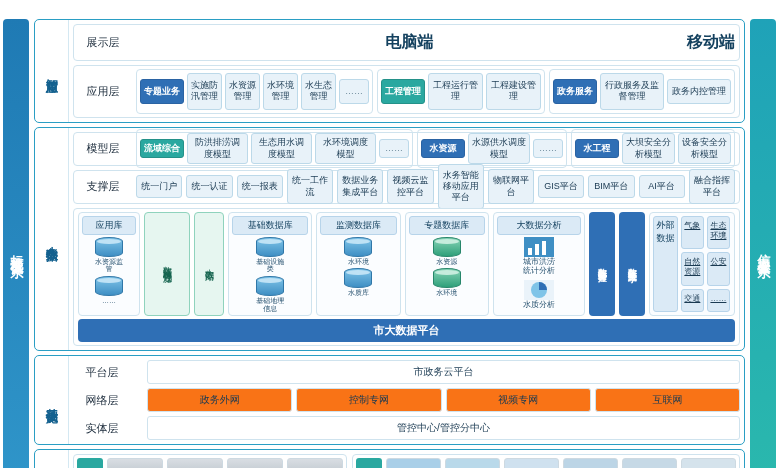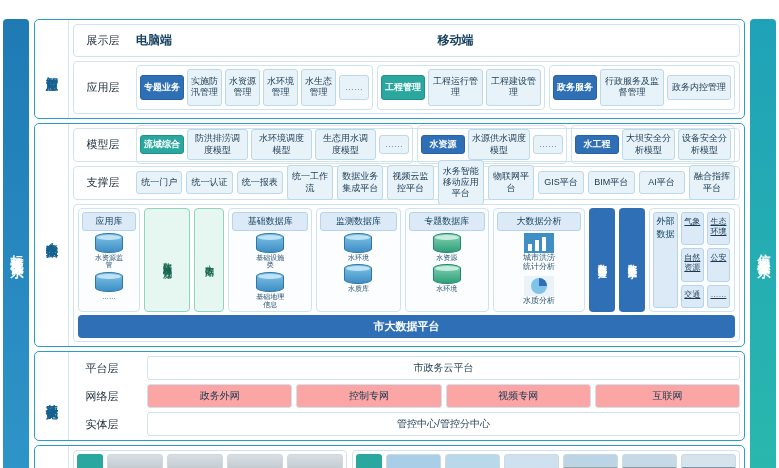--- a/index.html
+++ b/index.html
@@ -74,21 +74,21 @@
   .chip.tall { padding:6px 3px; }
 
   .group {
     display:flex; align-items:center; gap:3px; flex:1;
     border:1px solid #cfe3ee; border-radius:4px; padding:3px;
   }
 
   
   .pres-row { display:flex; align-items:center; gap:4px; padding:3px 4px; flex:1; }
   .pres-cell {
-    flex:1; text-align:left; font-size:12px; color:#14415f; font-weight:bold;
+    flex:1; text-align:right; font-size:16px; color:#14415f; font-weight:bold;
     padding:4px 0;
   }
 
   
   .support .chip { flex:1 1 0; padding:5px 2px; font-size:9px; }
 
   
   .bd-wrap { display:flex; gap:4px; align-items:stretch; }
   .bd-box {
     border:1px solid #cfe3ee; border-radius:4px; padding:3px;
@@ -127,21 +127,21 @@
   .platform-bar {
     background:#2f6fb5; color:#fff; border-radius:4px; text-align:center;
     font-size:11px; padding:4px 0; font-weight:bold; margin-top:3px;
   }
 
   
   .infra-row { display:flex; align-items:center; gap:16px; }
   .infra-title { flex:0 0 58px; text-align:center; font-size:11px; }
   .infra-cells { flex:1; display:flex; gap:4px; }
   .infra-cell { flex:1; text-align:center; font-size:10px; border:1px solid #cfe3ee;
-                border-radius:3px; padding:4px 0; background:#fca5a5; color:#1a3a52; }
+                border-radius:3px; padding:4px 0; background:#f97316; color:#1a3a52; }
   .infra-cell.full { background:#fff; }
 
   
   .sense-body { display:flex; gap:5px; }
   .sense-card { border:1px solid #cfe3ee; border-radius:4px; padding:3px; display:flex; gap:4px; align-items:stretch; }
   .sense-card.left { flex:0 0 274px; }
   .sense-card.right { flex:1; }
   .sense-label { flex:0 0 26px; background:#2aa8a0; color:#fff; border-radius:3px;
                  display:flex; align-items:center; justify-content:center; font-size:10px;
                  writing-mode: vertical-rl; text-orientation: upright; letter-spacing:1px; font-weight:bold;}
@@ -214,22 +214,22 @@
     <div class="block" style="flex:1 1 auto;">
       <div class="block-label">水务大数据</div>
       <div class="block-body">
 
         <div class="subrow" style="flex:0 0 34px;">
           <div class="subrow-title">模型层</div>
           <div class="subrow-content">
             <div class="group">
               <div class="chip teal">流域综合</div>
               <div class="chip">防洪排涝调度模型</div>
+              <div class="chip">生态用水调度模型</div>
               <div class="chip">水环境调度模型</div>
-              <div class="chip">生态用水调度模型</div>
               <div class="chip dots">……</div>
             </div>
             <div class="group" style="flex:0 0 150px;">
               <div class="chip blue">水资源</div>
               <div class="chip">水源供水调度模型</div>
               <div class="chip dots">……</div>
             </div>
             <div class="group" style="flex:0 0 164px;">
               <div class="chip blue">水工程</div>
               <div class="chip">大坝安全分析模型</div>

